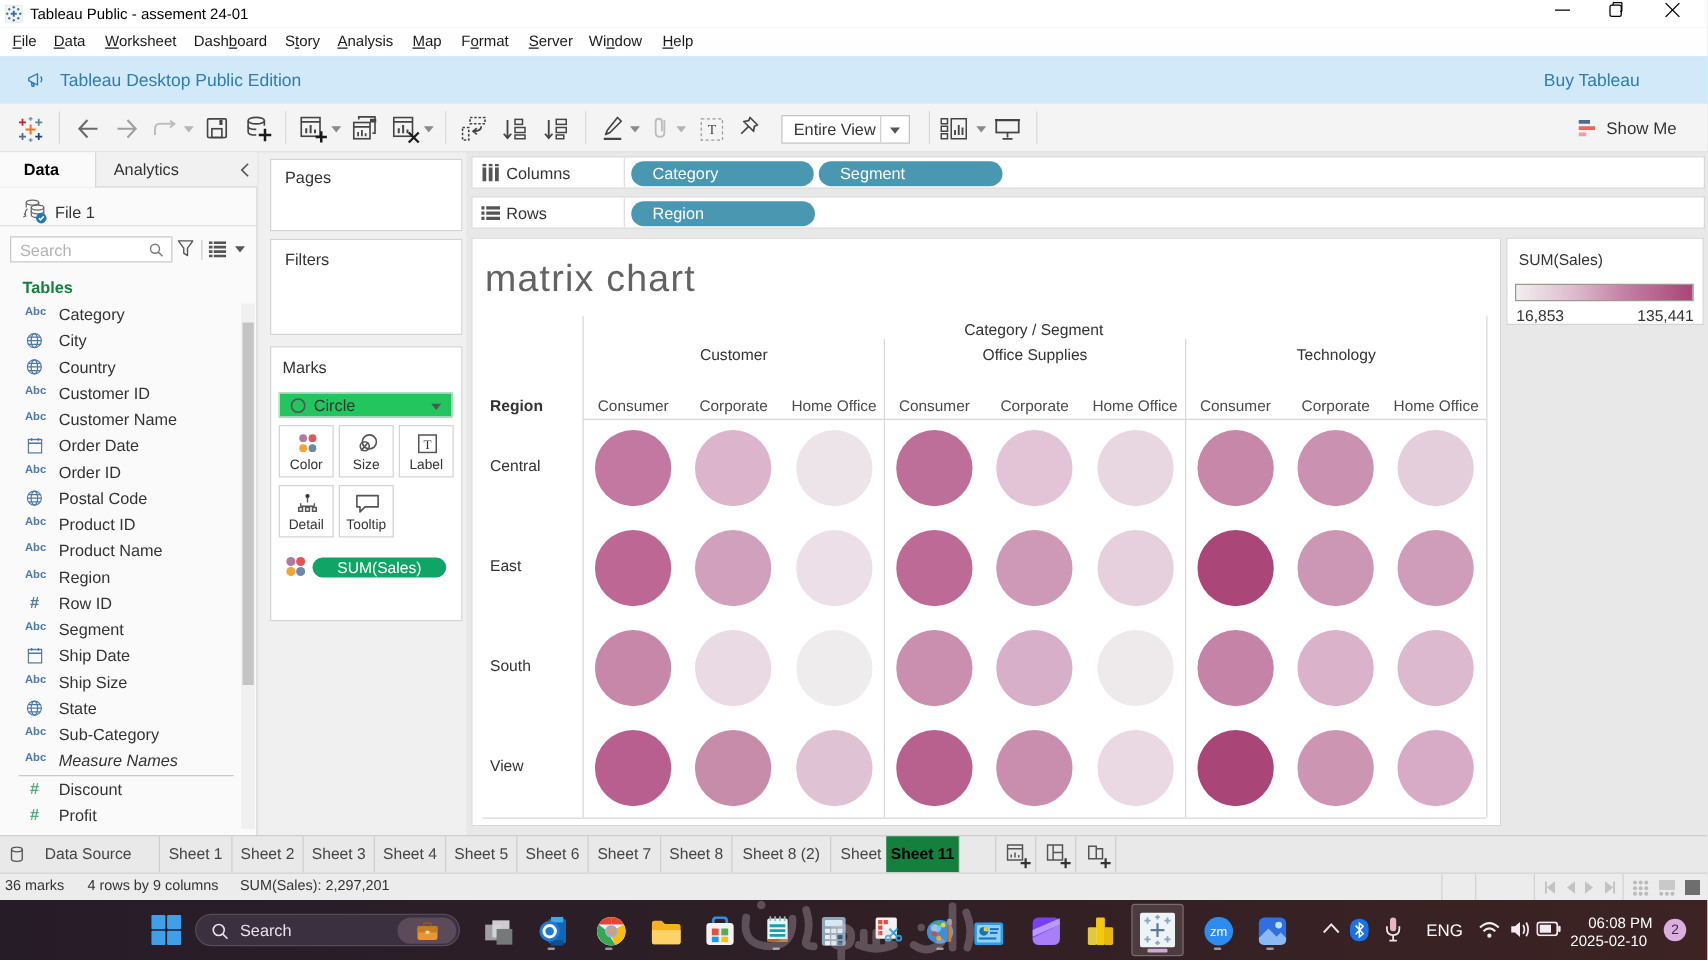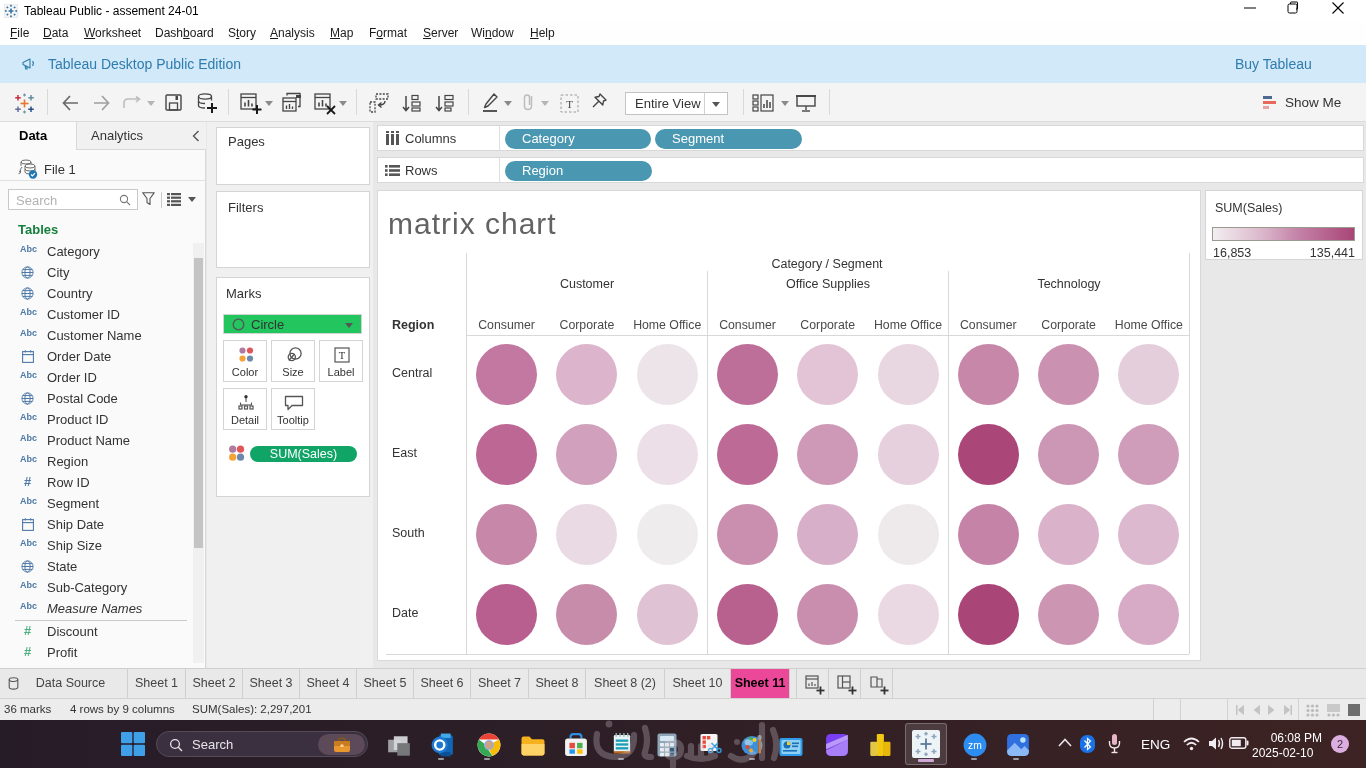--- a/index.html
+++ b/index.html
@@ -558,21 +558,21 @@
   <div class="htxt" style="left:319.5px;top:127px;width:100px;text-align:center;font-size:12.3px;color:#4a4a4a">Consumer</div>
   <div class="htxt" style="left:399.7px;top:127px;width:100px;text-align:center;font-size:12.3px;color:#4a4a4a">Corporate</div>
   <div class="htxt" style="left:480.0px;top:127px;width:100px;text-align:center;font-size:12.3px;color:#4a4a4a">Home Office</div>
   <div class="htxt" style="left:560.3px;top:127px;width:100px;text-align:center;font-size:12.3px;color:#4a4a4a">Consumer</div>
   <div class="htxt" style="left:640.6px;top:127px;width:100px;text-align:center;font-size:12.3px;color:#4a4a4a">Corporate</div>
   <div class="htxt" style="left:720.9px;top:127px;width:100px;text-align:center;font-size:12.3px;color:#4a4a4a">Home Office</div>
   <div class="htxt" style="left:14px;top:127px;font-weight:bold">Region</div>
   <div class="htxt" style="left:14px;top:175px">Central</div>
   <div class="htxt" style="left:14px;top:255px">East</div>
   <div class="htxt" style="left:14px;top:335px">South</div>
-  <div class="htxt" style="left:14px;top:415px">Date</div>
+  <div class="htxt" style="left:14px;top:415px">View</div>
   <div class="vline" style="left:88px;top:62px;height:401px"></div>
   <div class="vline" style="left:329px;top:80px;height:383px"></div>
   <div class="vline" style="left:570px;top:80px;height:383px"></div>
   <div class="vline" style="left:811px;top:62px;height:401px"></div>
   <div class="hline" style="left:88px;top:144px;width:723px;height:1px"></div>
   <div class="hline" style="left:8px;top:463px;width:803px;height:1px"></div>
   <div class="circle" style="left:98.1px;top:152.5px;background:#c278a0"></div>
   <div class="circle" style="left:178.4px;top:152.5px;background:#dcb4cb"></div>
   <div class="circle" style="left:258.7px;top:152.5px;background:#ece4e9"></div>
   <div class="circle" style="left:339.0px;top:152.5px;background:#bd6e99"></div>
@@ -626,21 +626,21 @@
   <div class="sheettab" style="left:128px;width:58px">Sheet 1</div>
   <div class="sheettab" style="left:186px;width:57px">Sheet 2</div>
   <div class="sheettab" style="left:243px;width:57px">Sheet 3</div>
   <div class="sheettab" style="left:300px;width:57px">Sheet 4</div>
   <div class="sheettab" style="left:357px;width:57px">Sheet 5</div>
   <div class="sheettab" style="left:414px;width:57px">Sheet 6</div>
   <div class="sheettab" style="left:471px;width:58px">Sheet 7</div>
   <div class="sheettab" style="left:529px;width:57px">Sheet 8</div>
   <div class="sheettab" style="left:586px;width:79px">Sheet 8 (2)</div>
   <div class="sheettab" style="left:665px;width:66px">Sheet 10</div>
-  <div class="sheettab" style="left:731px;width:59px;background:#ec4899;color:#000;font-weight:bold">Sheet 11</div>
+  <div class="sheettab" style="left:709px;width:59px;background:#15803d;color:#000;font-weight:bold">Sheet 11</div>
   <div class="abs" style="left:796px;top:0;width:1px;height:29px;background:#cfcfcf"></div>
     <div class="abs" style="left:828px;top:0;width:1px;height:29px;background:#cfcfcf"></div>
     <div class="abs" style="left:860px;top:0;width:1px;height:29px;background:#cfcfcf"></div>
     <div class="abs" style="left:892px;top:0;width:1px;height:29px;background:#cfcfcf"></div>
     <svg class="abs" style="left:805px;top:6px" width="20" height="20" viewBox="0 0 20 20">
       <rect x="1" y="1" width="12" height="12" fill="none" stroke="#555" stroke-width="1.2"></rect>
       <line x1="1" y1="4" x2="13" y2="4" stroke="#555" stroke-width="1.2"></line>
       <g stroke="#555" stroke-width="1.2">
         <line x1="4" y1="11" x2="4" y2="8.5"></line>
         <line x1="7" y1="11" x2="7" y2="7"></line>
@@ -903,21 +903,21 @@
   <svg class="abs" style="left:1208px;top:15px" width="17" height="17" viewBox="0 0 17 17">
       <path d="M1 6 L4 6 L8 2.5 L8 14.5 L4 11 L1 11 Z" fill="#f0ecf2"></path>
       <path d="M10.5 5 Q12.5 8.5 10.5 12 M13 3 Q16 8.5 13 14" fill="none" stroke="#f0ecf2" stroke-width="1.4"></path>
     </svg>
   <svg class="abs" style="left:1229px;top:17px" width="20" height="12" viewBox="0 0 20 12">
       <rect x="0.8" y="0.8" width="16" height="10.4" rx="2" fill="none" stroke="#f0ecf2" stroke-width="1.4"></rect>
       <rect x="17.5" y="3.5" width="2" height="5" rx="1" fill="#f0ecf2"></rect>
       <rect x="2.8" y="2.8" width="9" height="6.4" fill="#f0ecf2"></rect>
     </svg>
   <div class="abs tbtext" style="left:1258px;top:11px;width:64px;text-align:right;font-size:12px">06:08 PM</div>
-  <div class="abs tbtext" style="left:1252px;top:26px;width:70px;text-align:left;font-size:12px">2025-02-10</div>
+  <div class="abs tbtext" style="left:1252px;top:26px;width:70px;text-align:center;font-size:12px">2025-02-10</div>
   <div class="abs" style="left:1331px;top:15px;width:18px;height:18px;border-radius:50%;background:#dcaee0;color:#3a2a3e;font-size:11px;text-align:center;line-height:18px">2</div>
   <svg class="abs" style="left:585px;top:0px;opacity:0.28" width="205" height="48" viewBox="0 0 205 48">
     <g fill="none" stroke="#d8d0d8" stroke-width="6.2" stroke-linecap="round">
       <path d="M12 14 Q8 36 30 37 Q50 37 49 15"></path>
       <path d="M60 8 Q64 20 60 32 Q58 37 66 37"></path>
       <path d="M88 37 Q96 37 96 29 Q96 22 88 22 Q81 22 81 29 Q81 37 88 37 L88 46"></path>
       <path d="M106 36 L106 26 M116 36 L116 26 M126 36 L126 26 M102 36 Q116 42 130 36"></path>
       <path d="M146 36 Q158 44 168 34"></path>
       <path d="M177 5 L177 38"></path>
       <path d="M188 10 Q194 24 189 38"></path>

